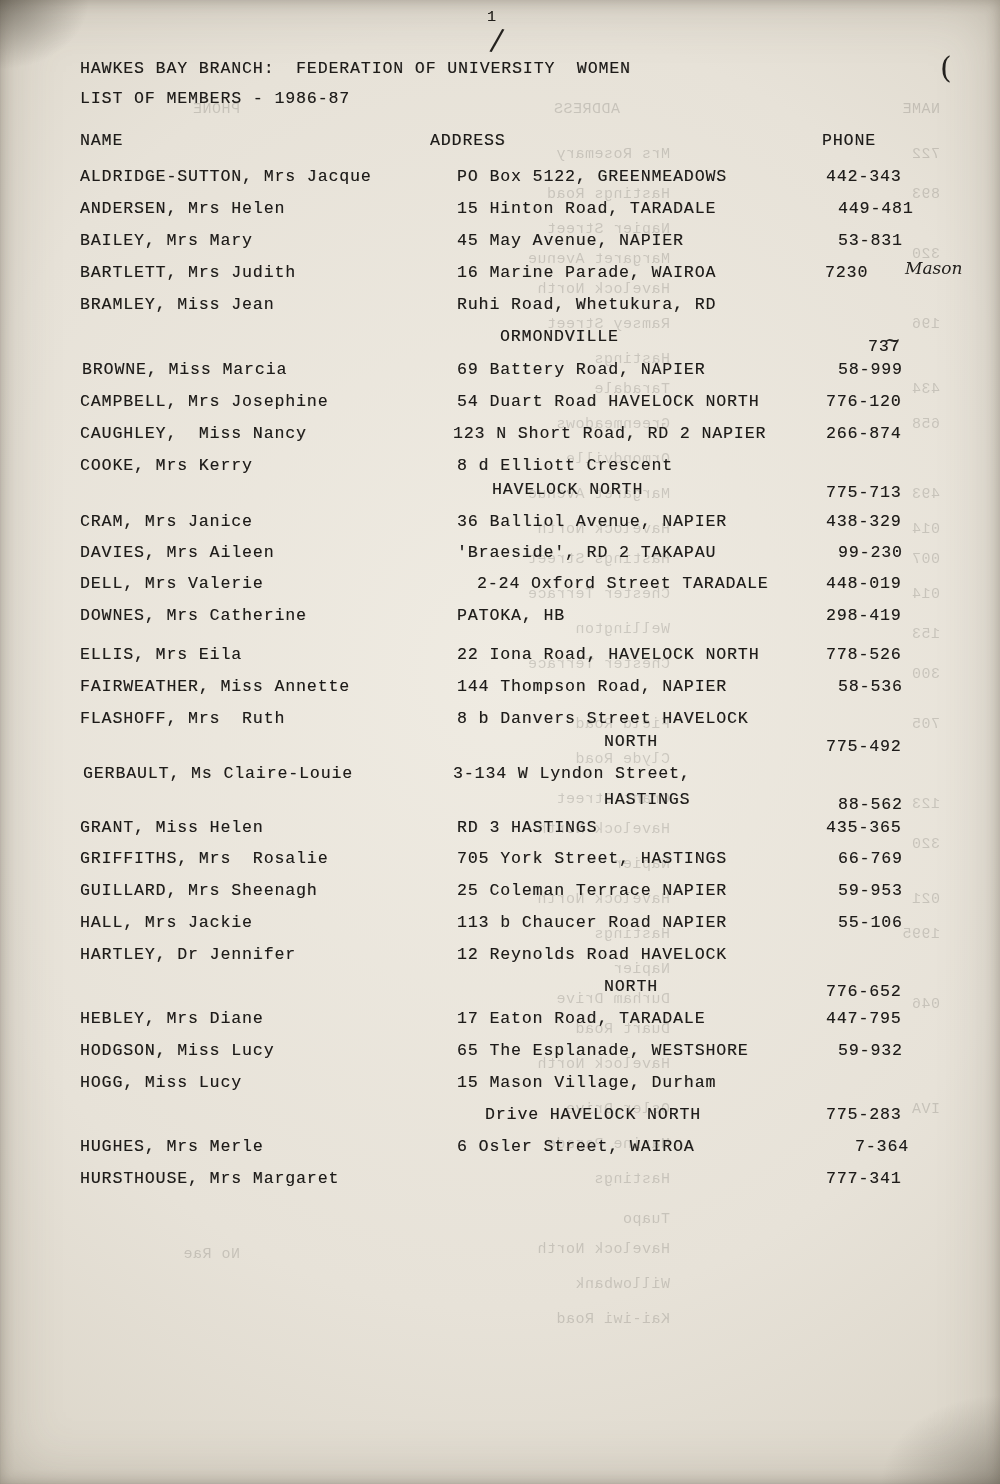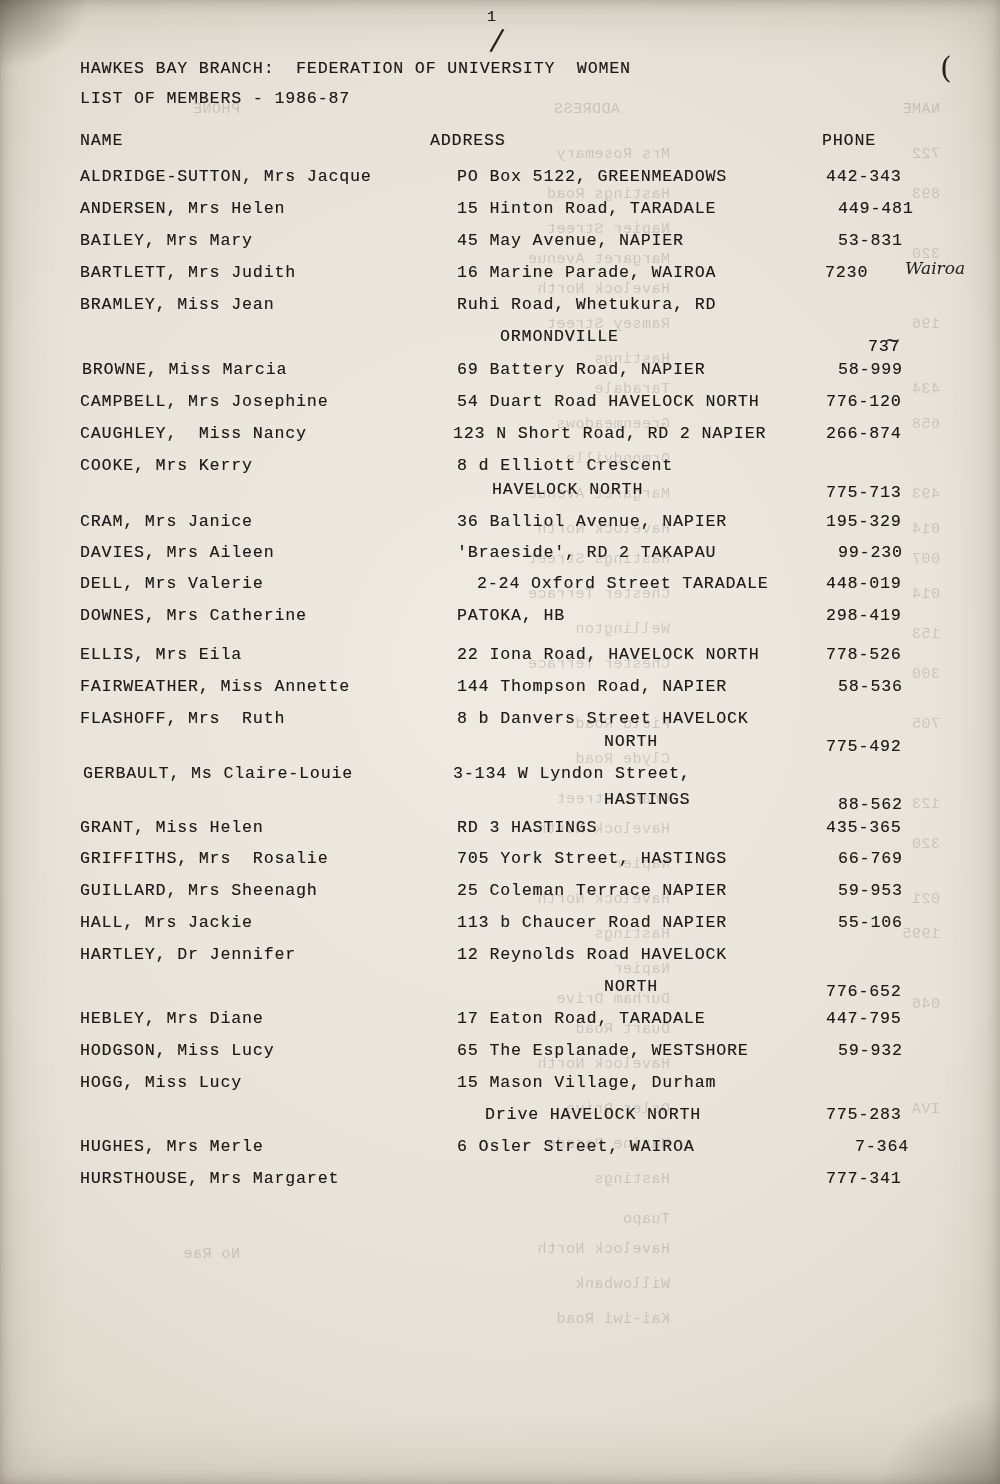--- a/index.html
+++ b/index.html
@@ -241,40 +241,40 @@
 
     <div class="ln" style="left:826px; top:167px;">442-343</div>
     <div class="ln" style="left:838px; top:199px;">449-481</div>
     <div class="ln" style="left:838px; top:231px;">53-831</div>
     <div class="ln" style="left:825px; top:263px;">7230</div>
     <div class="ln" style="left:868px; top:337px;">737</div>
     <div class="ln" style="left:838px; top:360px;">58-999</div>
     <div class="ln" style="left:826px; top:392px;">776-120</div>
     <div class="ln" style="left:826px; top:424px;">266-874</div>
     <div class="ln" style="left:826px; top:483px;">775-713</div>
-    <div class="ln" style="left:826px; top:512px;">195-329</div>
+    <div class="ln" style="left:826px; top:512px;">438-329</div>
     <div class="ln" style="left:838px; top:543px;">99-230</div>
     <div class="ln" style="left:826px; top:574px;">448-019</div>
     <div class="ln" style="left:826px; top:606px;">298-419</div>
     <div class="ln" style="left:826px; top:645px;">778-526</div>
     <div class="ln" style="left:838px; top:677px;">58-536</div>
     <div class="ln" style="left:826px; top:737px;">775-492</div>
     <div class="ln" style="left:838px; top:795px;">88-562</div>
     <div class="ln" style="left:826px; top:818px;">435-365</div>
     <div class="ln" style="left:838px; top:849px;">66-769</div>
     <div class="ln" style="left:838px; top:881px;">59-953</div>
     <div class="ln" style="left:838px; top:913px;">55-106</div>
     <div class="ln" style="left:826px; top:982px;">776-652</div>
     <div class="ln" style="left:826px; top:1009px;">447-795</div>
     <div class="ln" style="left:838px; top:1041px;">59-932</div>
     <div class="ln" style="left:826px; top:1105px;">775-283</div>
     <div class="ln" style="left:855px; top:1137px;">7-364</div>
     <div class="ln" style="left:826px; top:1169px;">777-341</div>
 
-    <div class="hand" style="left:905px; top:258px; font-style:italic;">Wairoa</div>
+    <div class="hand" style="left:905px; top:258px; font-style:italic;">Mason</div>
     <div class="pen-mark" style="left:492px; top:22px; font-size:30px; transform:rotate(12deg);">/</div>
     <div class="pen-mark" style="left:940px; top:50px; font-size:30px;">(</div>
     <div class="pen-mark" style="left:884px; top:328px; font-size:20px;">~</div>
   </div>
 
   <div class="paper-grain"></div>
   <div class="edge-shadow"></div>
   <div class="corner-dark"></div>
   <div class="corner-dark2"></div>
 </div>

